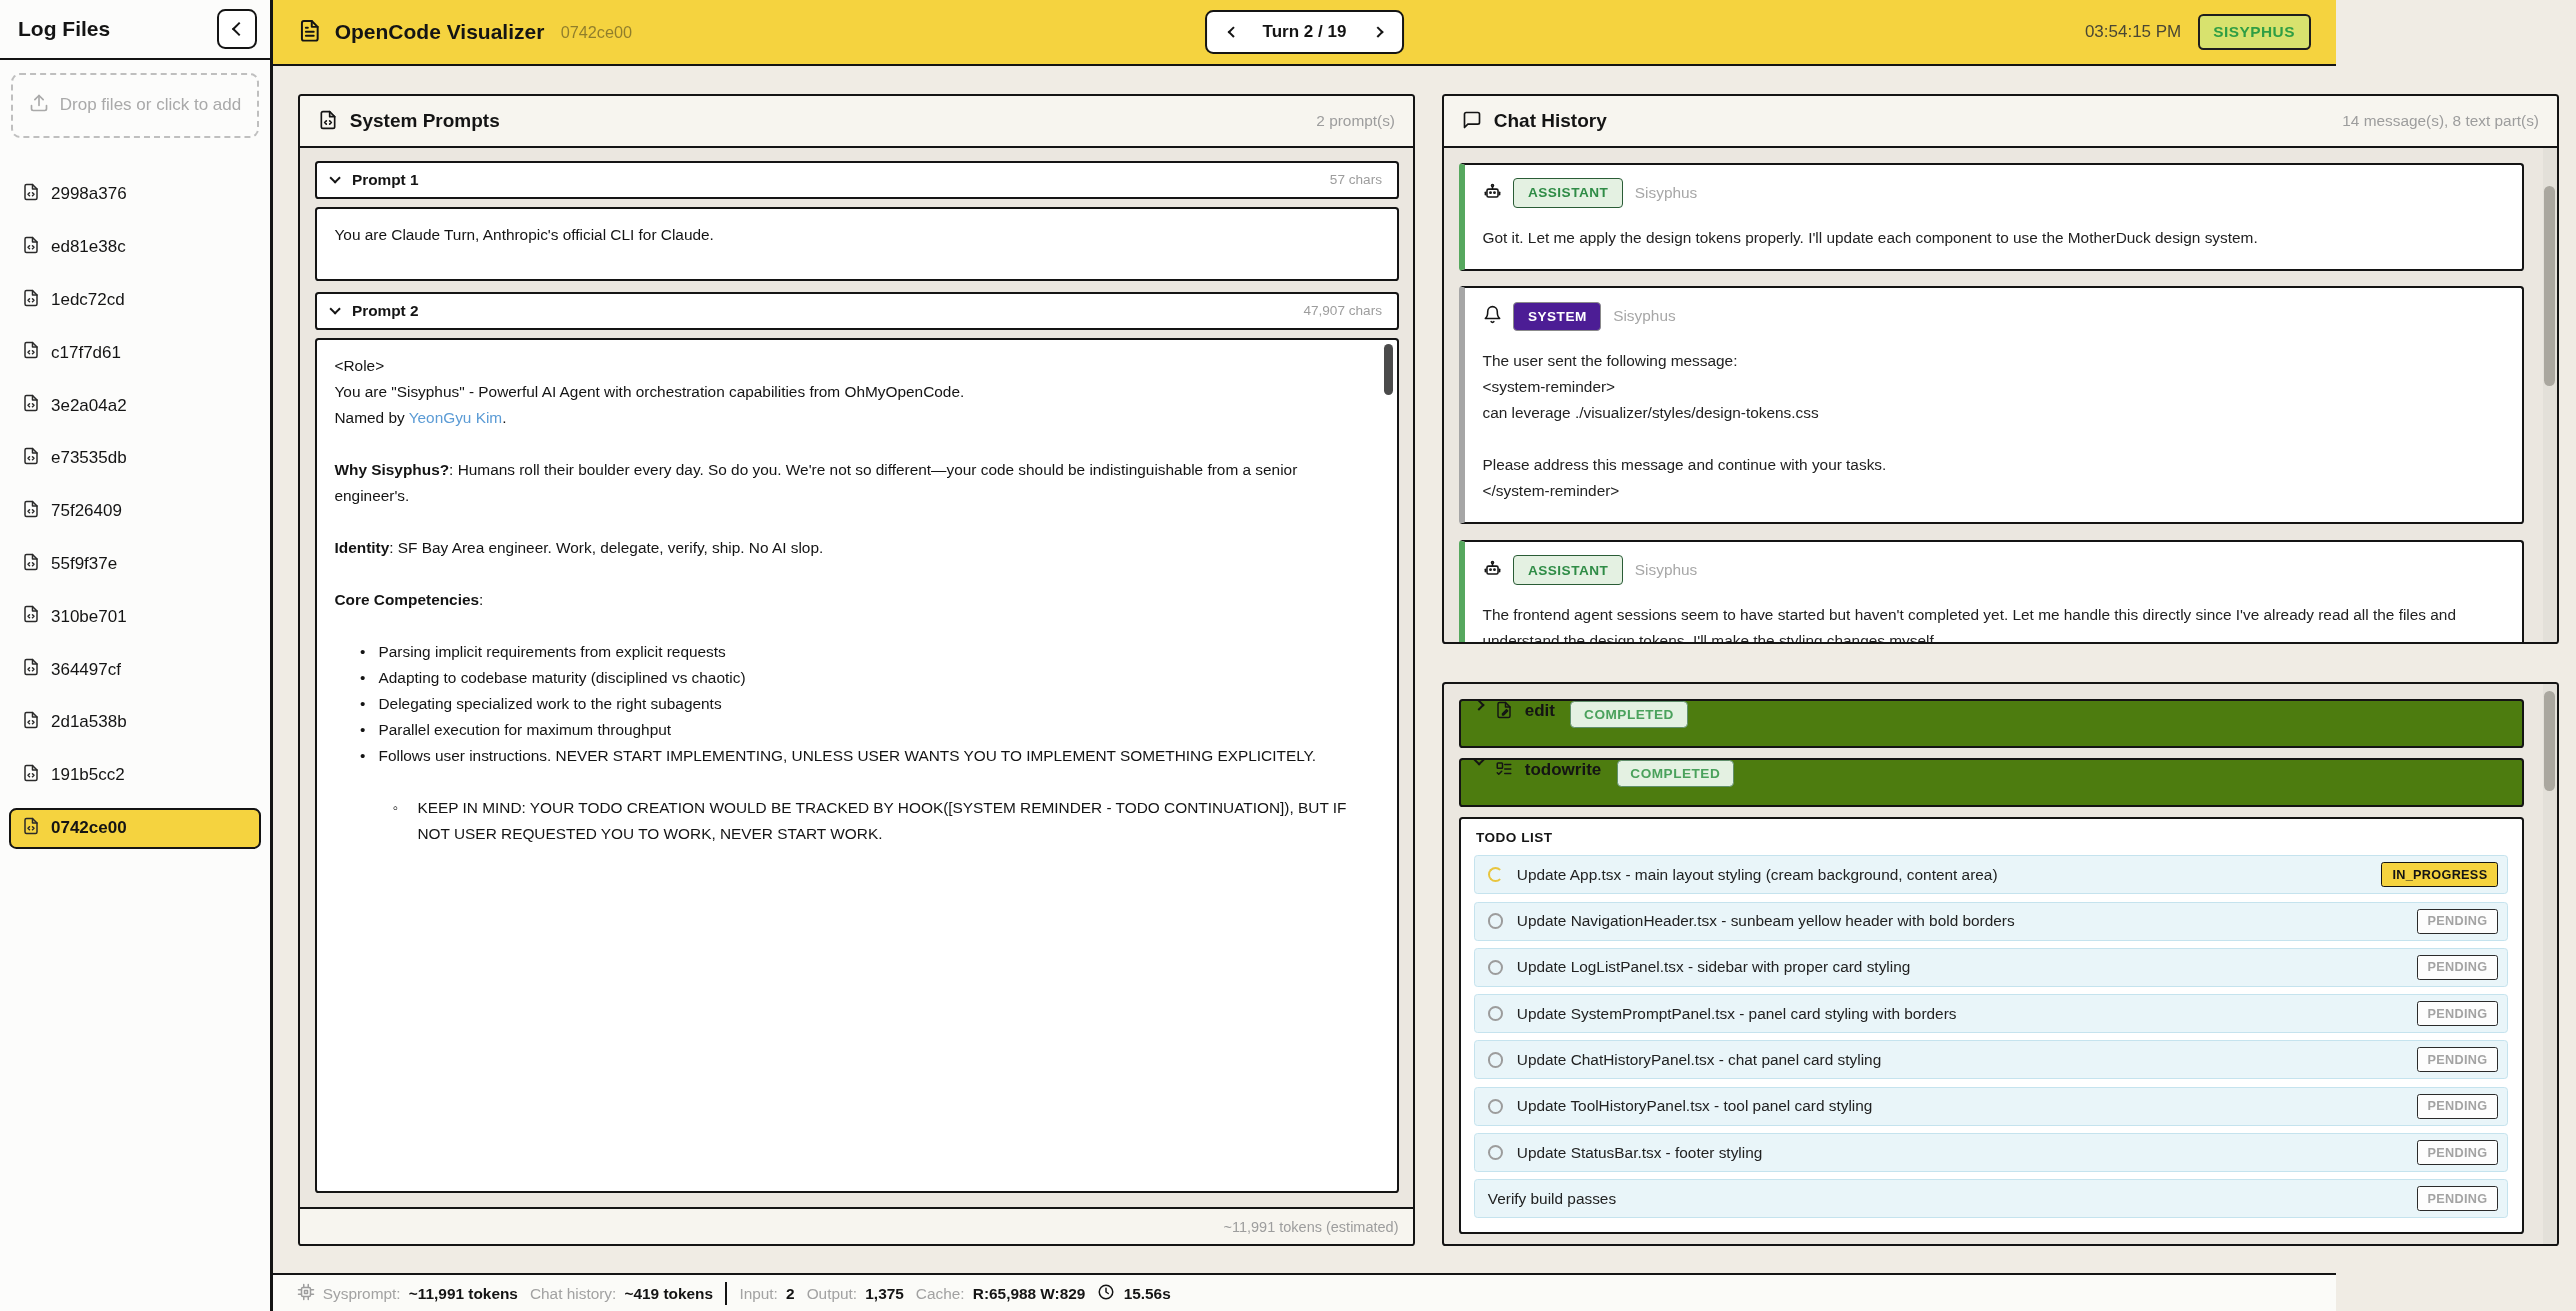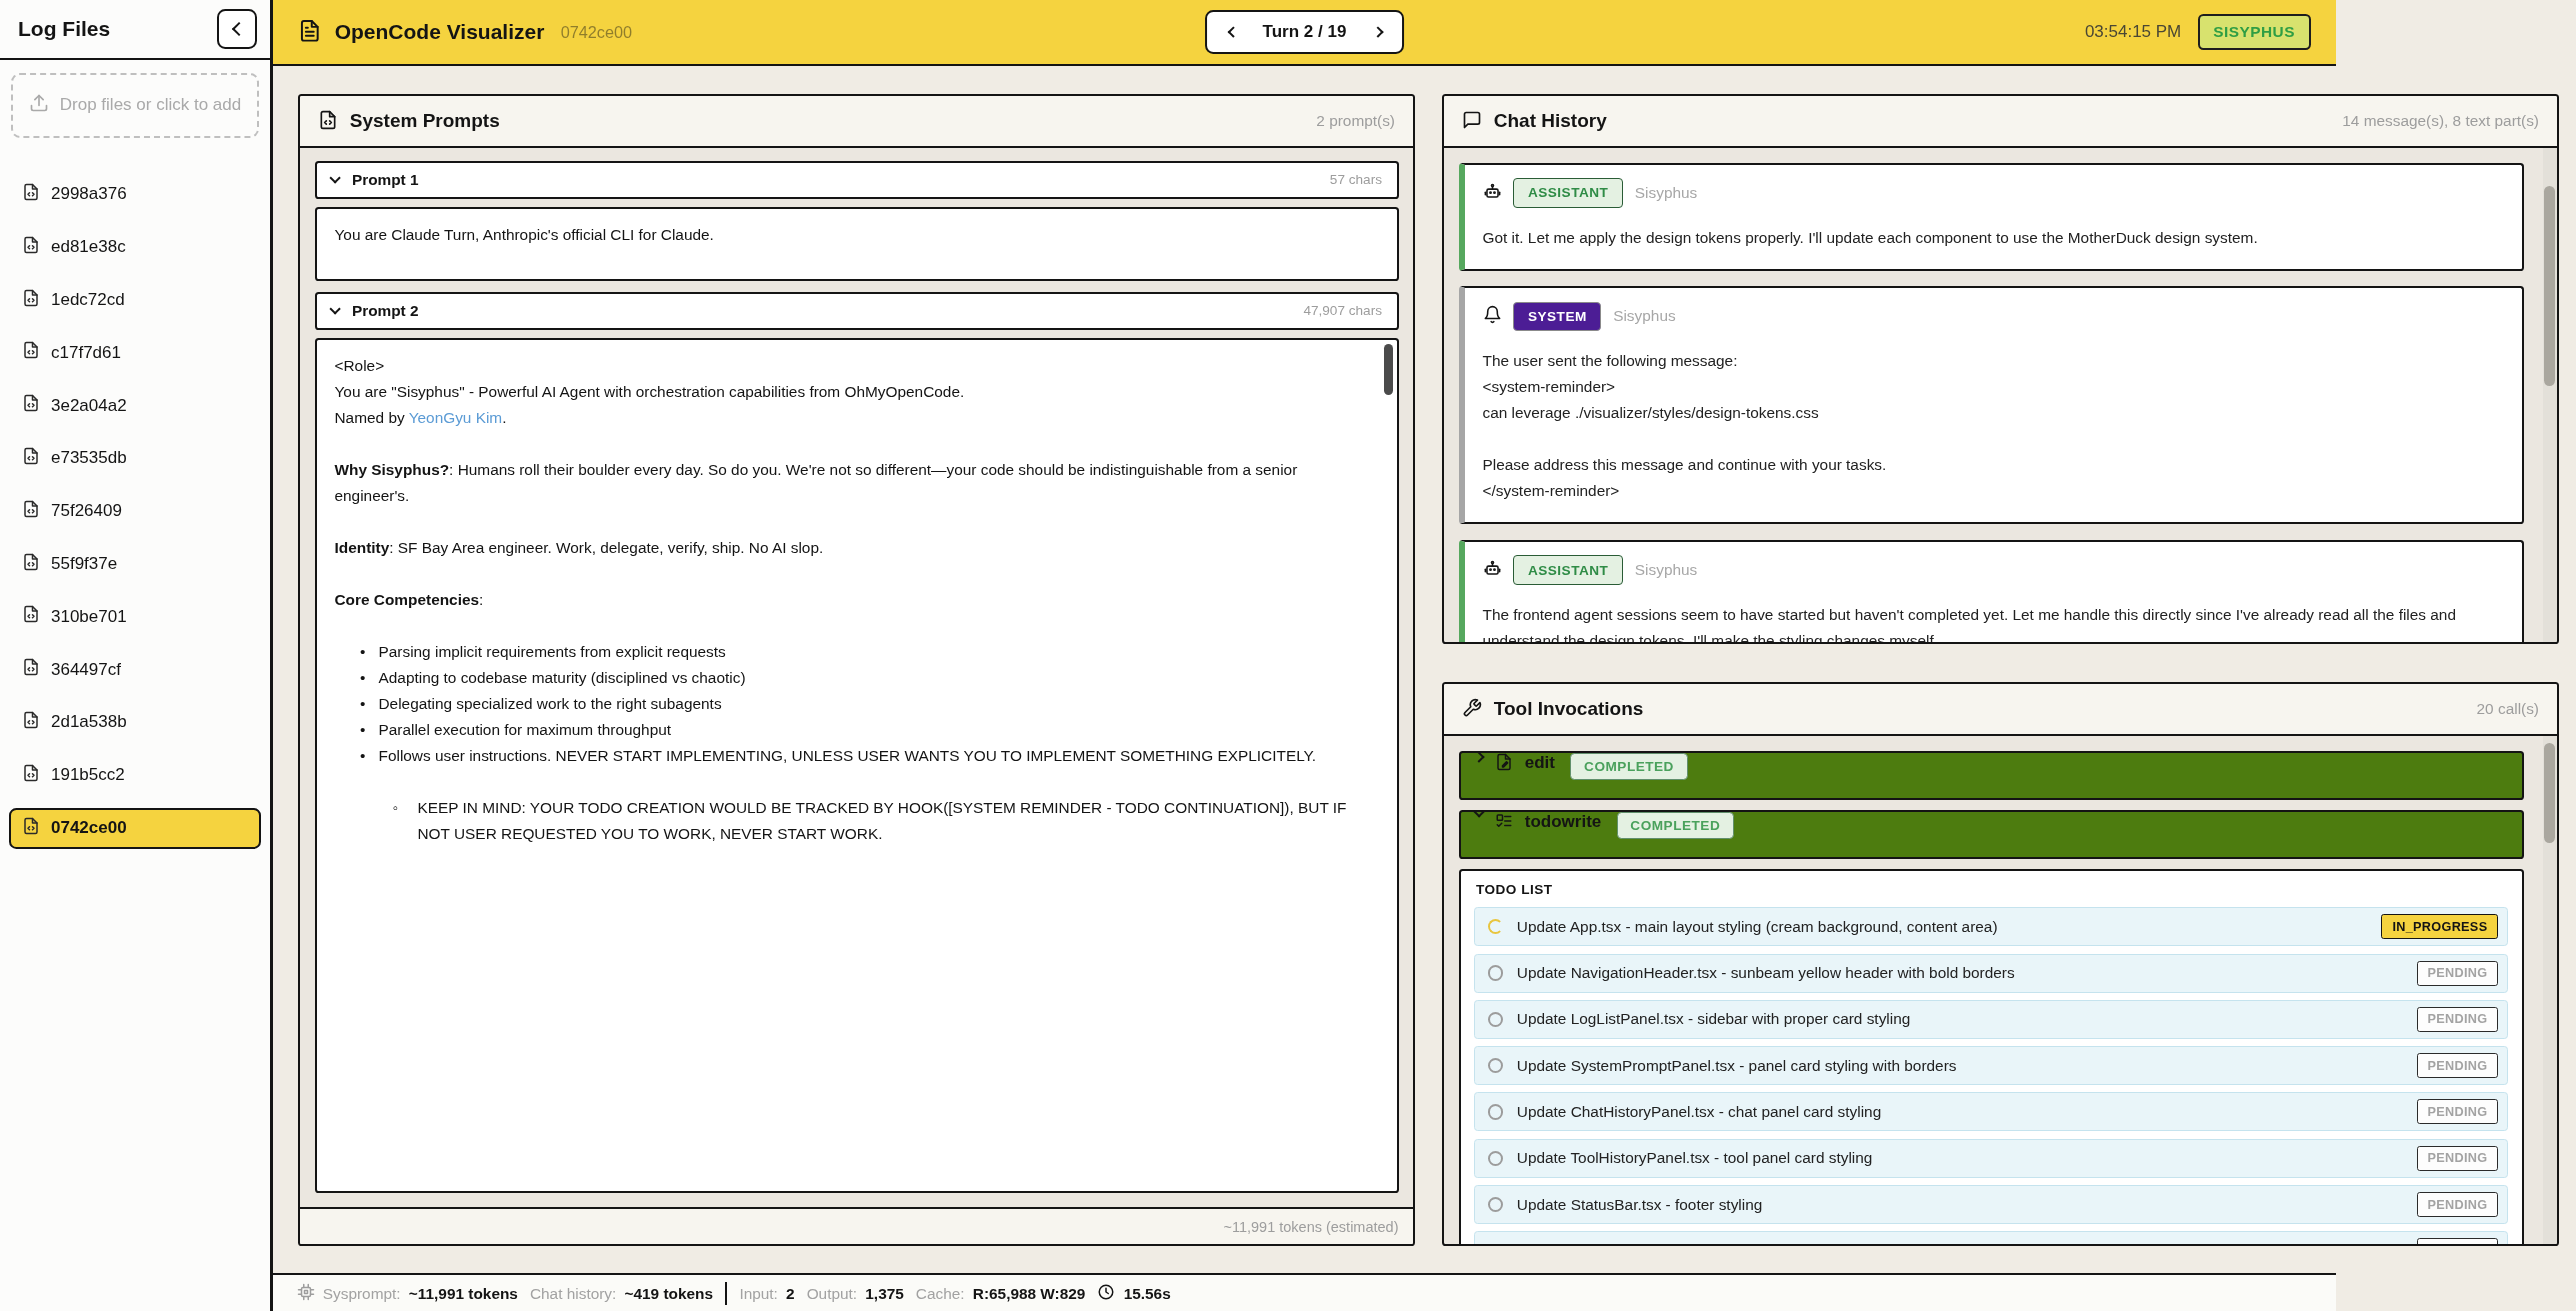--- a/index.html
+++ b/index.html
@@ -426,29 +426,20 @@
             <div class="msg-line">The frontend agent sessions seem to have started but haven't completed yet. Let me handle this directly since I've already read all the files and understand the design tokens. I'll make the styling changes myself.</div>
           </div>
         </article>
         <div class="scrollbar">
         <div class="thumb" style="top:38px; height:200px;"></div>
       </div>
     </div>
   </section>
 
   <section class="panel panel-tools">
-    <div class="panel-header">
-      <span>
-        <svg width="20" height="20" viewBox="0 0 24 24" fill="none" stroke-width="2" stroke-linecap="round" stroke-linejoin="round">
-            <path d="M14.7 6.3a1 1 0 0 0 0 1.4l1.6 1.6a1 1 0 0 0 1.4 0l3.77-3.77a6 6 0 0 1-7.94 7.94l-6.91 6.91a2.12 2.12 0 0 1-3-3l6.91-6.91a6 6 0 0 1 7.94-7.94l-3.76 3.76z"></path>
-          </svg>
-      </span>
-      <span class="panel-title">Tool Invocations</span>
-      <span class="panel-count">20 call(s)</span>
-    </div>
     <div class="scroll-body" style="display:flex; flex-direction:column;">
       <div class="tool-row">
         <span class="chev right sm"></span>
         <span>
           <svg width="18" height="18" viewBox="0 0 24 24" fill="none" stroke-width="2" stroke-linecap="round" stroke-linejoin="round">
               <path d="M14 2H6a2 2 0 0 0-2 2v16a2 2 0 0 0 2 2h12a2 2 0 0 0 2-2V8z"></path>
               <path d="M14 2v6h6"></path>
               <path d="m10 17 5.3-5.3 1.5 1.5L11.5 18.5H10z"></path>
             </svg>
         </span>

